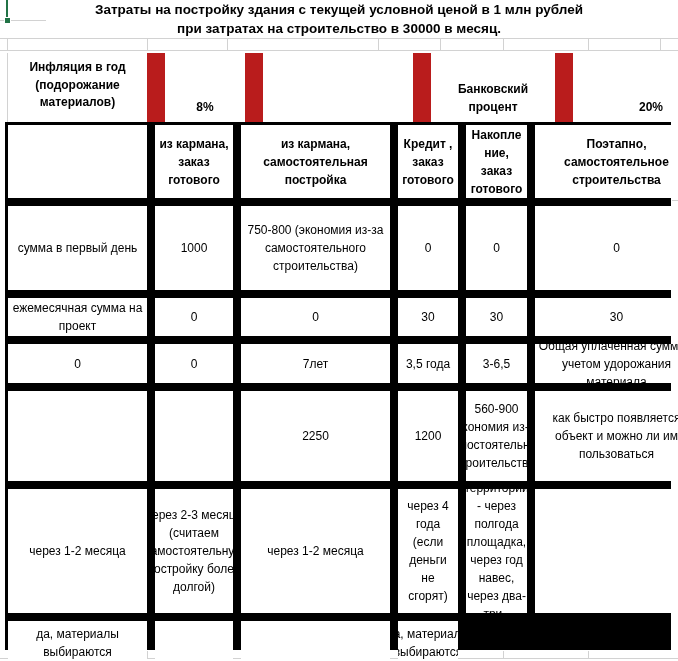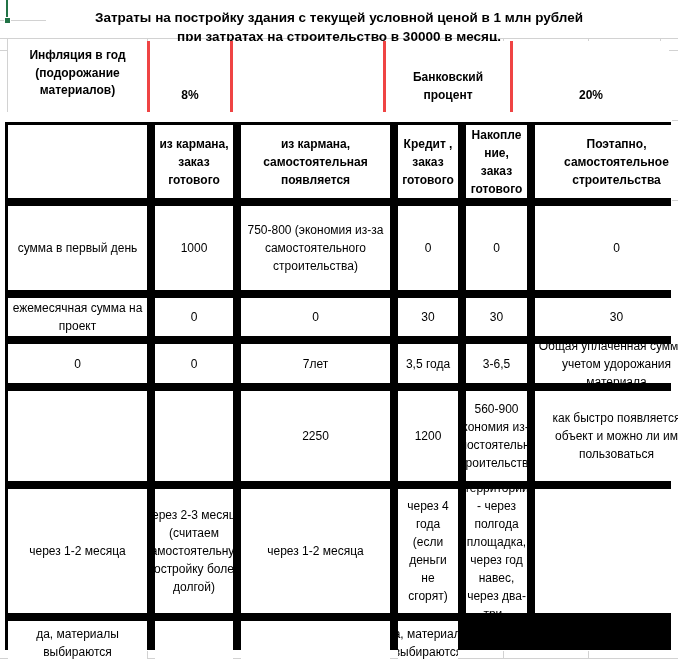--- a/index.html
+++ b/index.html
@@ -7,26 +7,26 @@
     position:relative;width:678px;height:661px;background:#ffffff;
     font-family:"Liberation Sans", sans-serif;color:#000;overflow:hidden;
   }
   
   .gl{position:absolute;background:#d2d2d2;}
   
   #sel-line{position:absolute;left:6px;top:0;width:2px;height:18px;background:#217346;}
   #sel-handle{position:absolute;left:4px;top:17px;width:7px;height:7px;background:#217346;border:1px solid #fff;box-sizing:border-box;}
   
   #title{position:absolute;left:8px;top:1px;width:662px;text-align:center;
-    font-weight:bold;font-size:13.5px;line-height:18.5px;margin-top:8px;}
+    font-weight:bold;font-size:13.5px;line-height:18.5px;}
   
   #params{
-    position:absolute;left:7px;top:41px;width:653px;height:71px;
-    display:grid;grid-template-columns:139px 80px 150px 124px 156px;gap:3px;
-    background:#ef4444;border-left:1px solid #d2d2d2;border-right:1px solid #d2d2d2;
+    position:absolute;left:7px;top:53px;width:653px;height:71px;
+    display:grid;grid-template-columns:139px 80px 150px 124px 156px;gap:18px;
+    background:#b91c1c;border-left:1px solid #d2d2d2;border-right:1px solid #d2d2d2;
   }
   #params .pcell{background:#fff;display:flex;justify-content:center;align-items:flex-end;
     text-align:center;font-weight:bold;font-size:12px;line-height:17.5px;padding:2px 2px 8px 2px;box-sizing:border-box;}
   
   #main-table{
     position:absolute;left:5px;top:122px;width:666px;height:528px;box-sizing:border-box;
     border:3px solid #000;background:#000;
     display:grid;gap:8px;
     grid-template-columns:139px 78px 149px 60px 61px 163px;
     grid-template-rows:73px 84px 38px 39px 90px 124px 62px;
@@ -79,21 +79,21 @@
     <div class="pcell" style="align-items:center;">Инфляция в год (подорожание материалов)</div>
     <div class="pcell">8%</div>
     <div class="pcell"></div>
     <div class="pcell">Банковский процент</div>
     <div class="pcell">20%</div>
   </div>
 
   <div id="main-table">
       <div class="cell head"></div>
       <div class="cell head">из кармана, заказ готового</div>
-      <div class="cell head">из кармана, самостоятельная появляется</div>
+      <div class="cell head">из кармана, самостоятельная постройка</div>
       <div class="cell head">Кредит , заказ готового</div>
       <div class="cell head">Накопле​ние, заказ готового</div>
       <div class="cell head">Поэтапно, самостоятельное строительства</div>
       <div class="cell">сумма в первый день</div>
       <div class="cell">1000</div>
       <div class="cell">750-800 (экономия из-за самостоятельного строительства)</div>
       <div class="cell">0</div>
       <div class="cell">0</div>
       <div class="cell">0</div>
       <div class="cell">ежемесячная сумма на проект</div>

